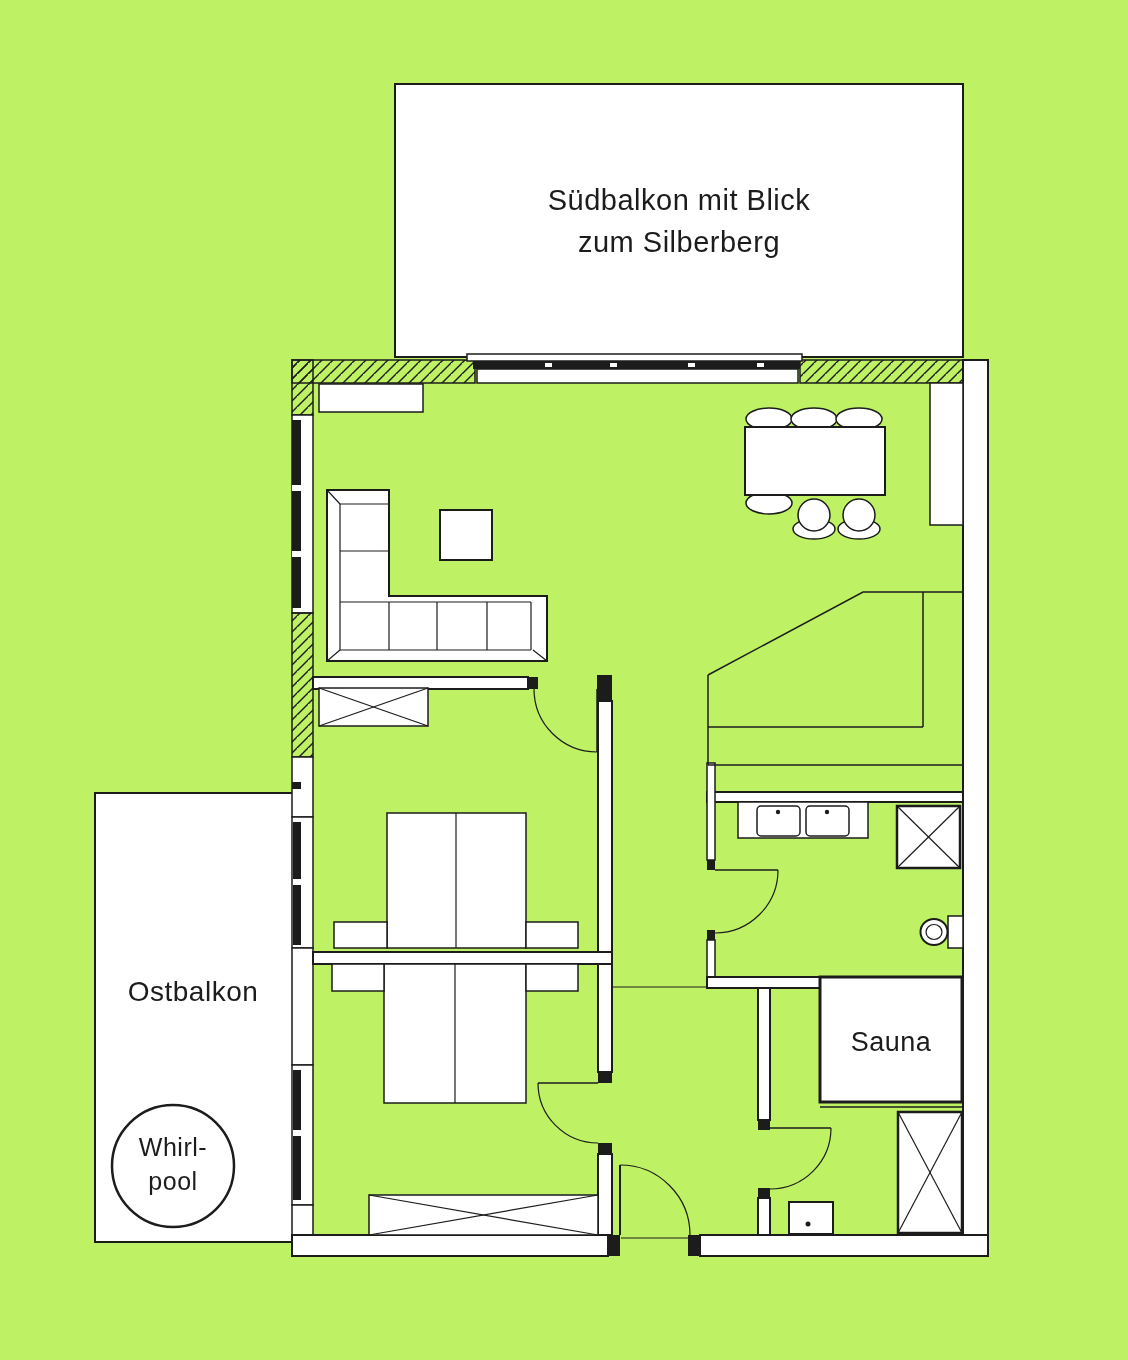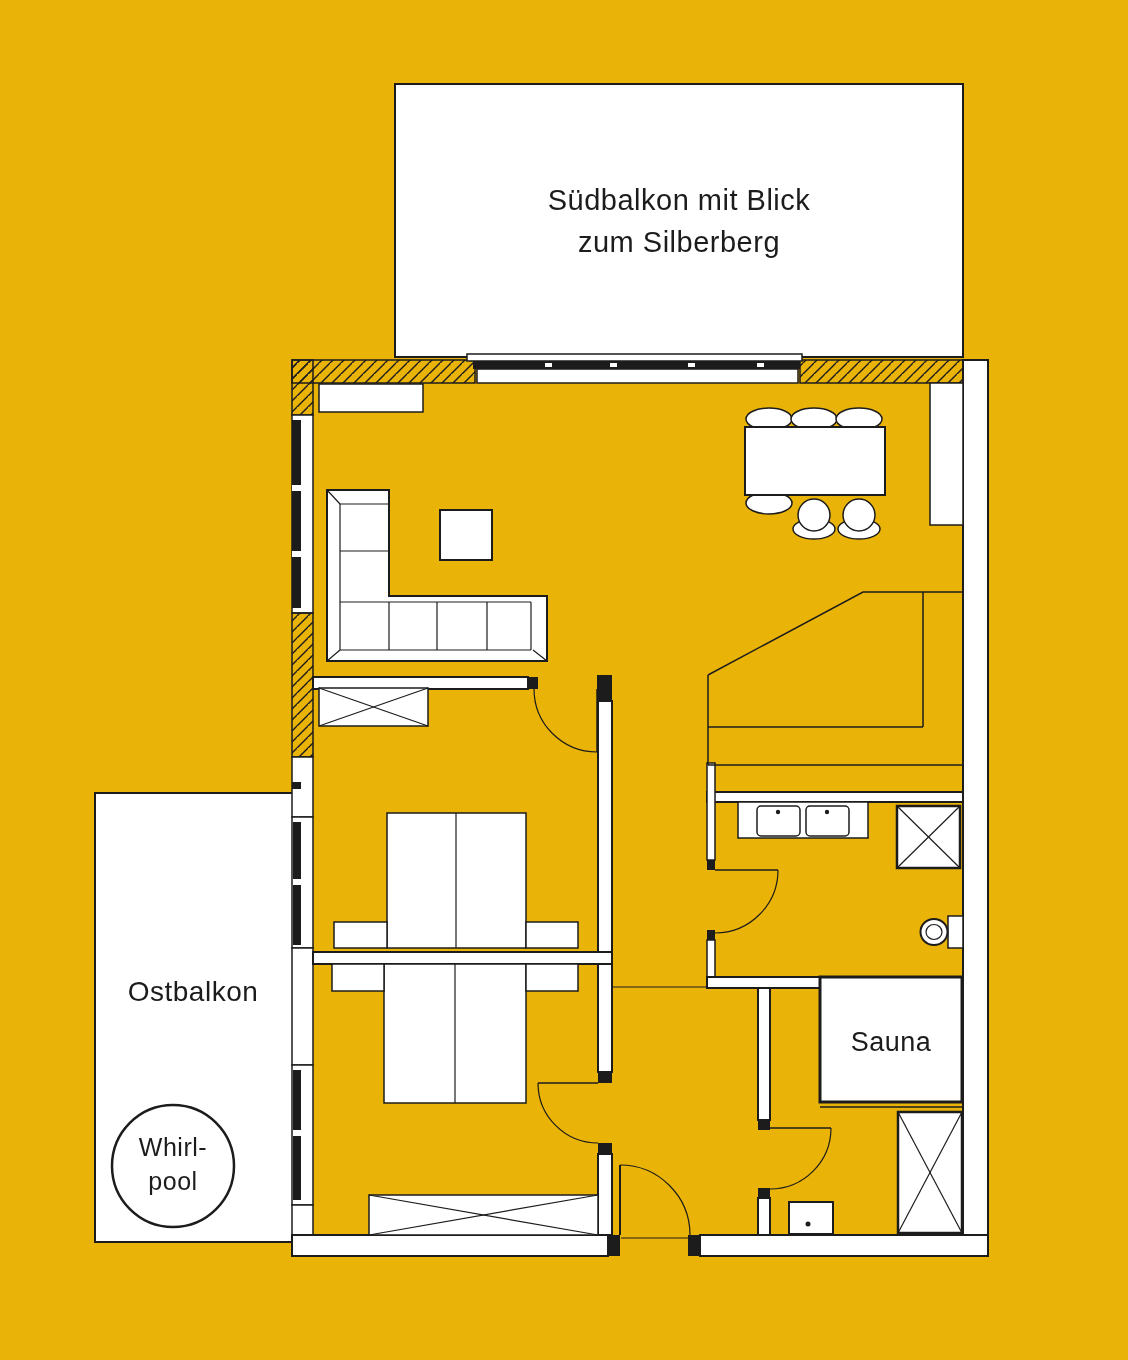--- a/index.html
+++ b/index.html
@@ -1,16 +1,16 @@
 <!DOCTYPE html>
 <html><head>
 <meta charset="utf-8">
 <style>
   html,body{margin:0;padding:0;background:#ffffff;}
-  .stage{width:1128px;height:1360px;position:relative;margin:0 auto;background:#eab308;}
+  .stage{width:1128px;height:1360px;position:relative;margin:0 auto;background:#bef264;}
   svg{display:block;font-family:"Liberation Sans",sans-serif;}
   .ln{fill:none;stroke:#1c1c1c;stroke-width:2;}
   .ln15{fill:none;stroke:#1c1c1c;stroke-width:1.5;}
   .ln12{fill:none;stroke:#1c1c1c;stroke-width:1.2;}
   .fw{fill:#ffffff;stroke:#1c1c1c;stroke-width:2;}
   .fw15{fill:#ffffff;stroke:#1c1c1c;stroke-width:1.5;}
   .fw25{fill:#ffffff;stroke:#1c1c1c;stroke-width:2.5;}
   .fw3{fill:#ffffff;stroke:#1c1c1c;stroke-width:3;}
   .blk{fill:#1c1c1c;stroke:none;}
   .wht{fill:#ffffff;stroke:none;}

